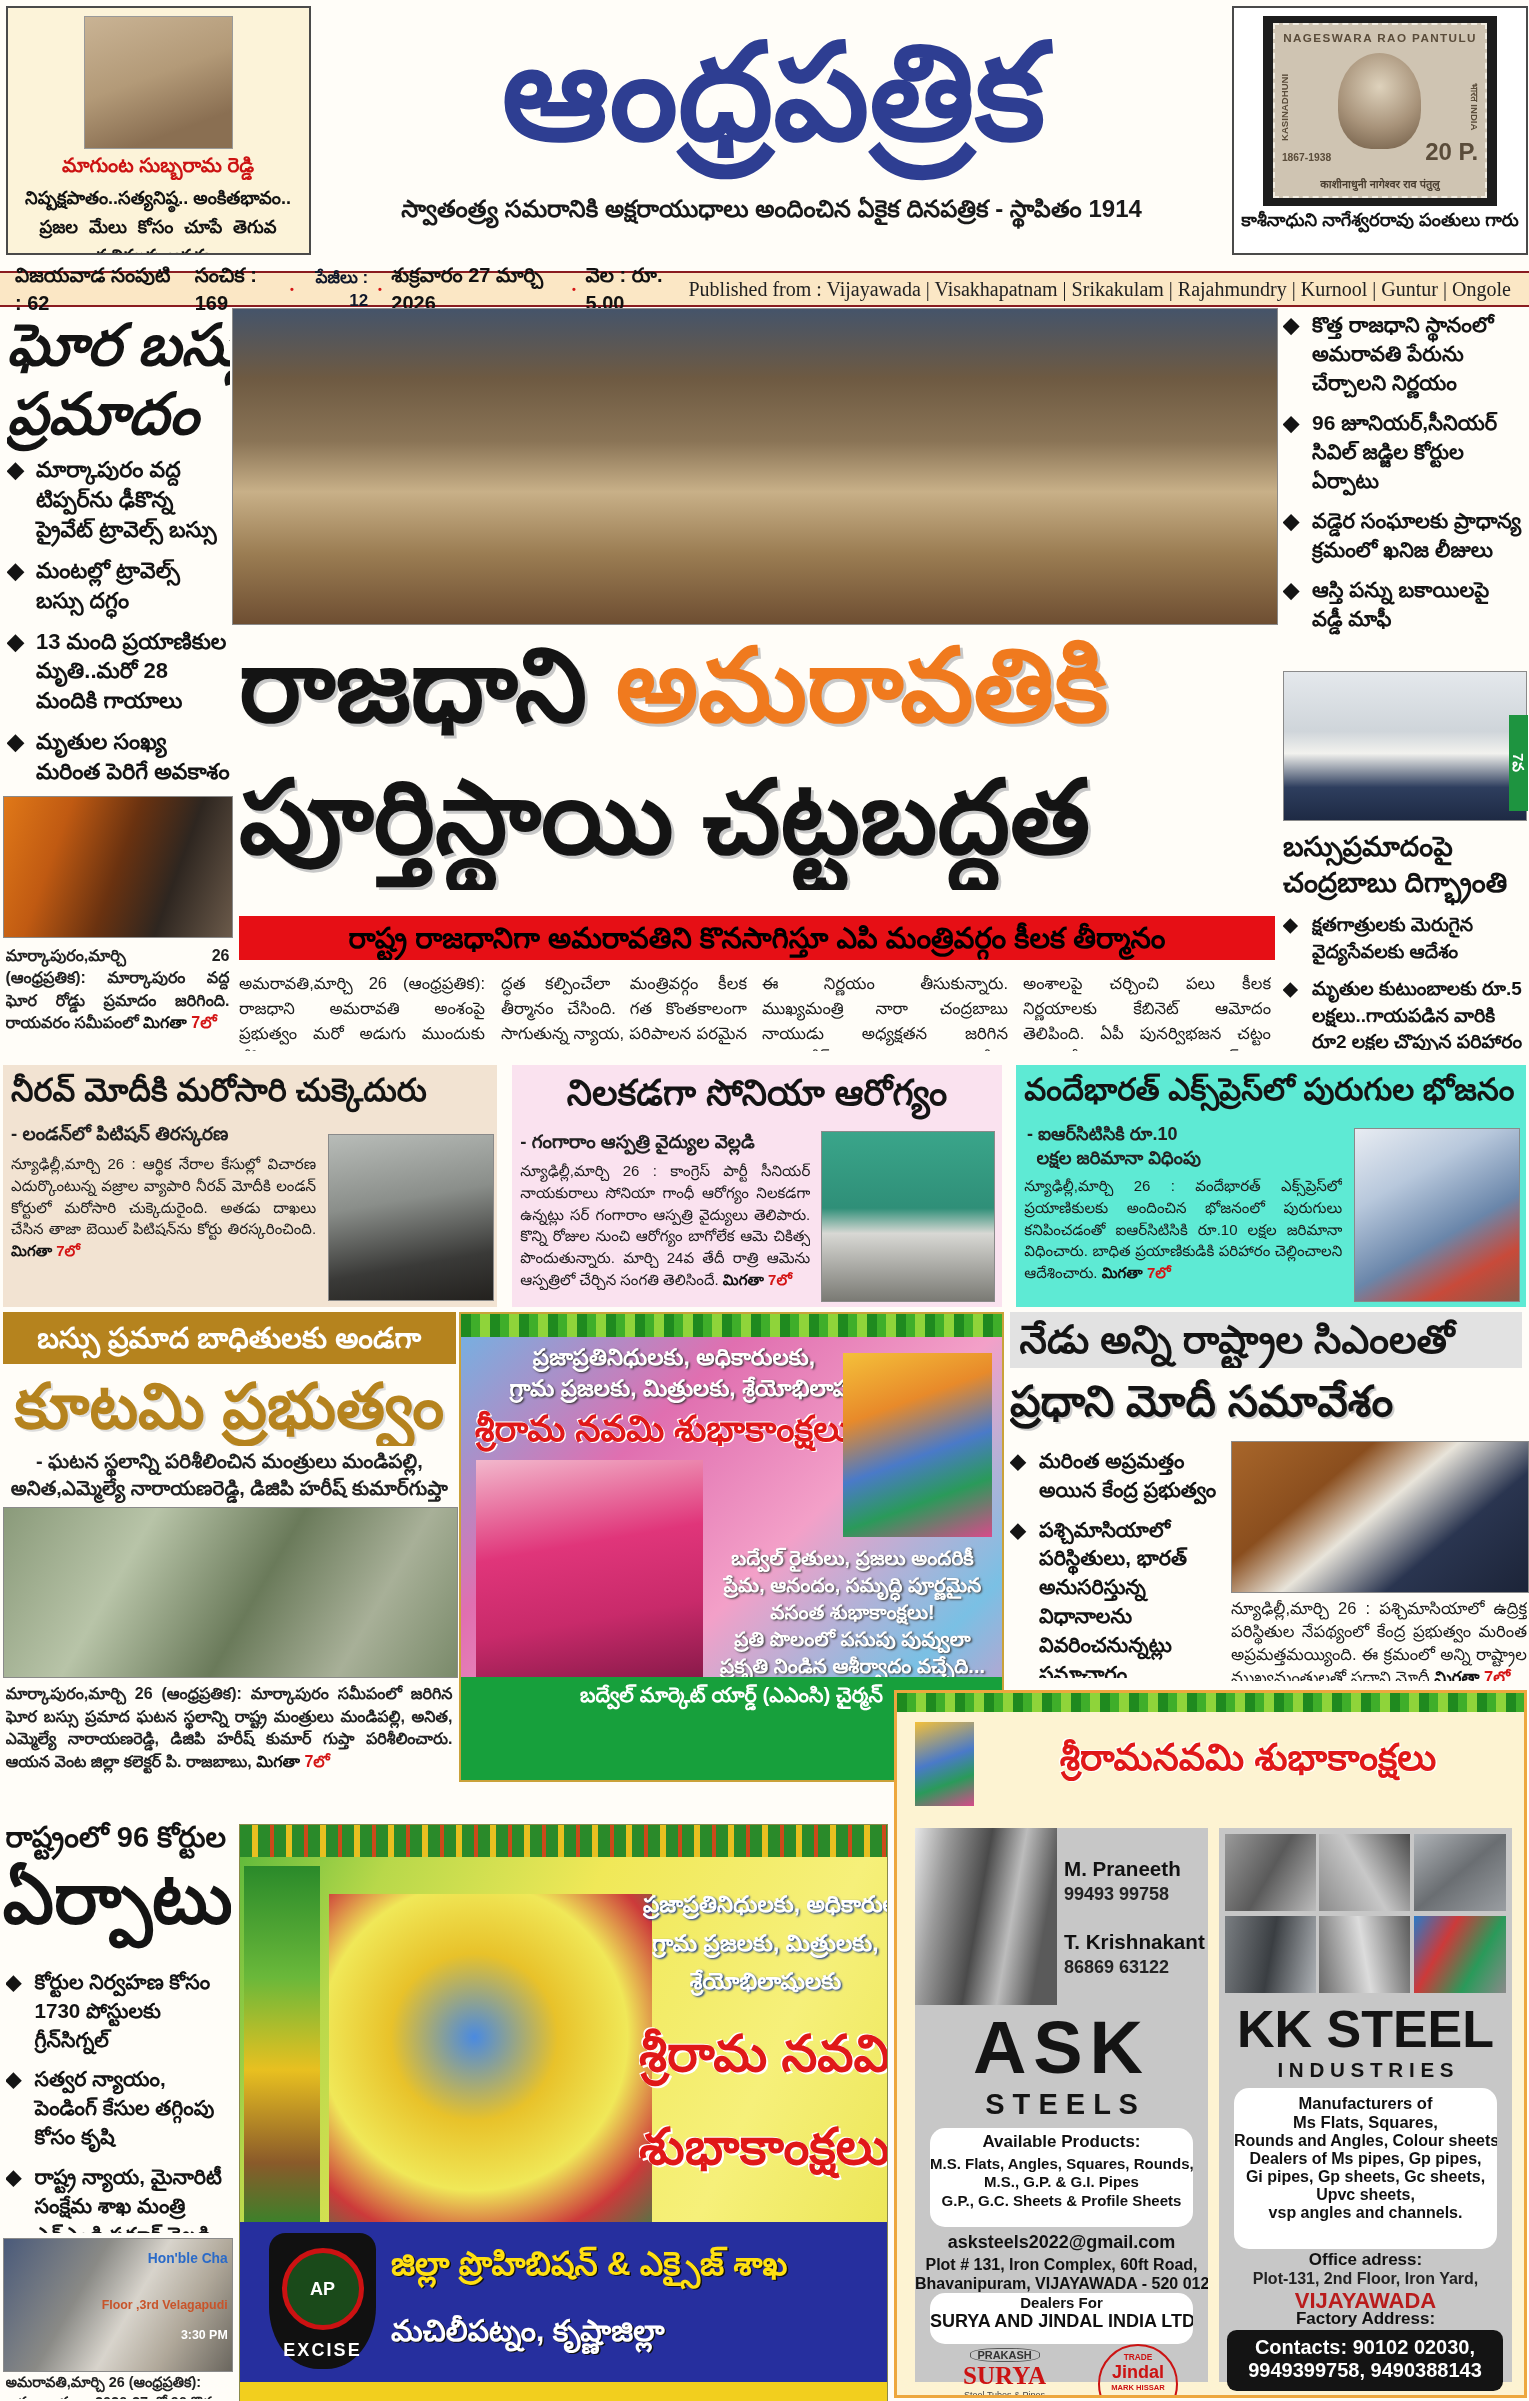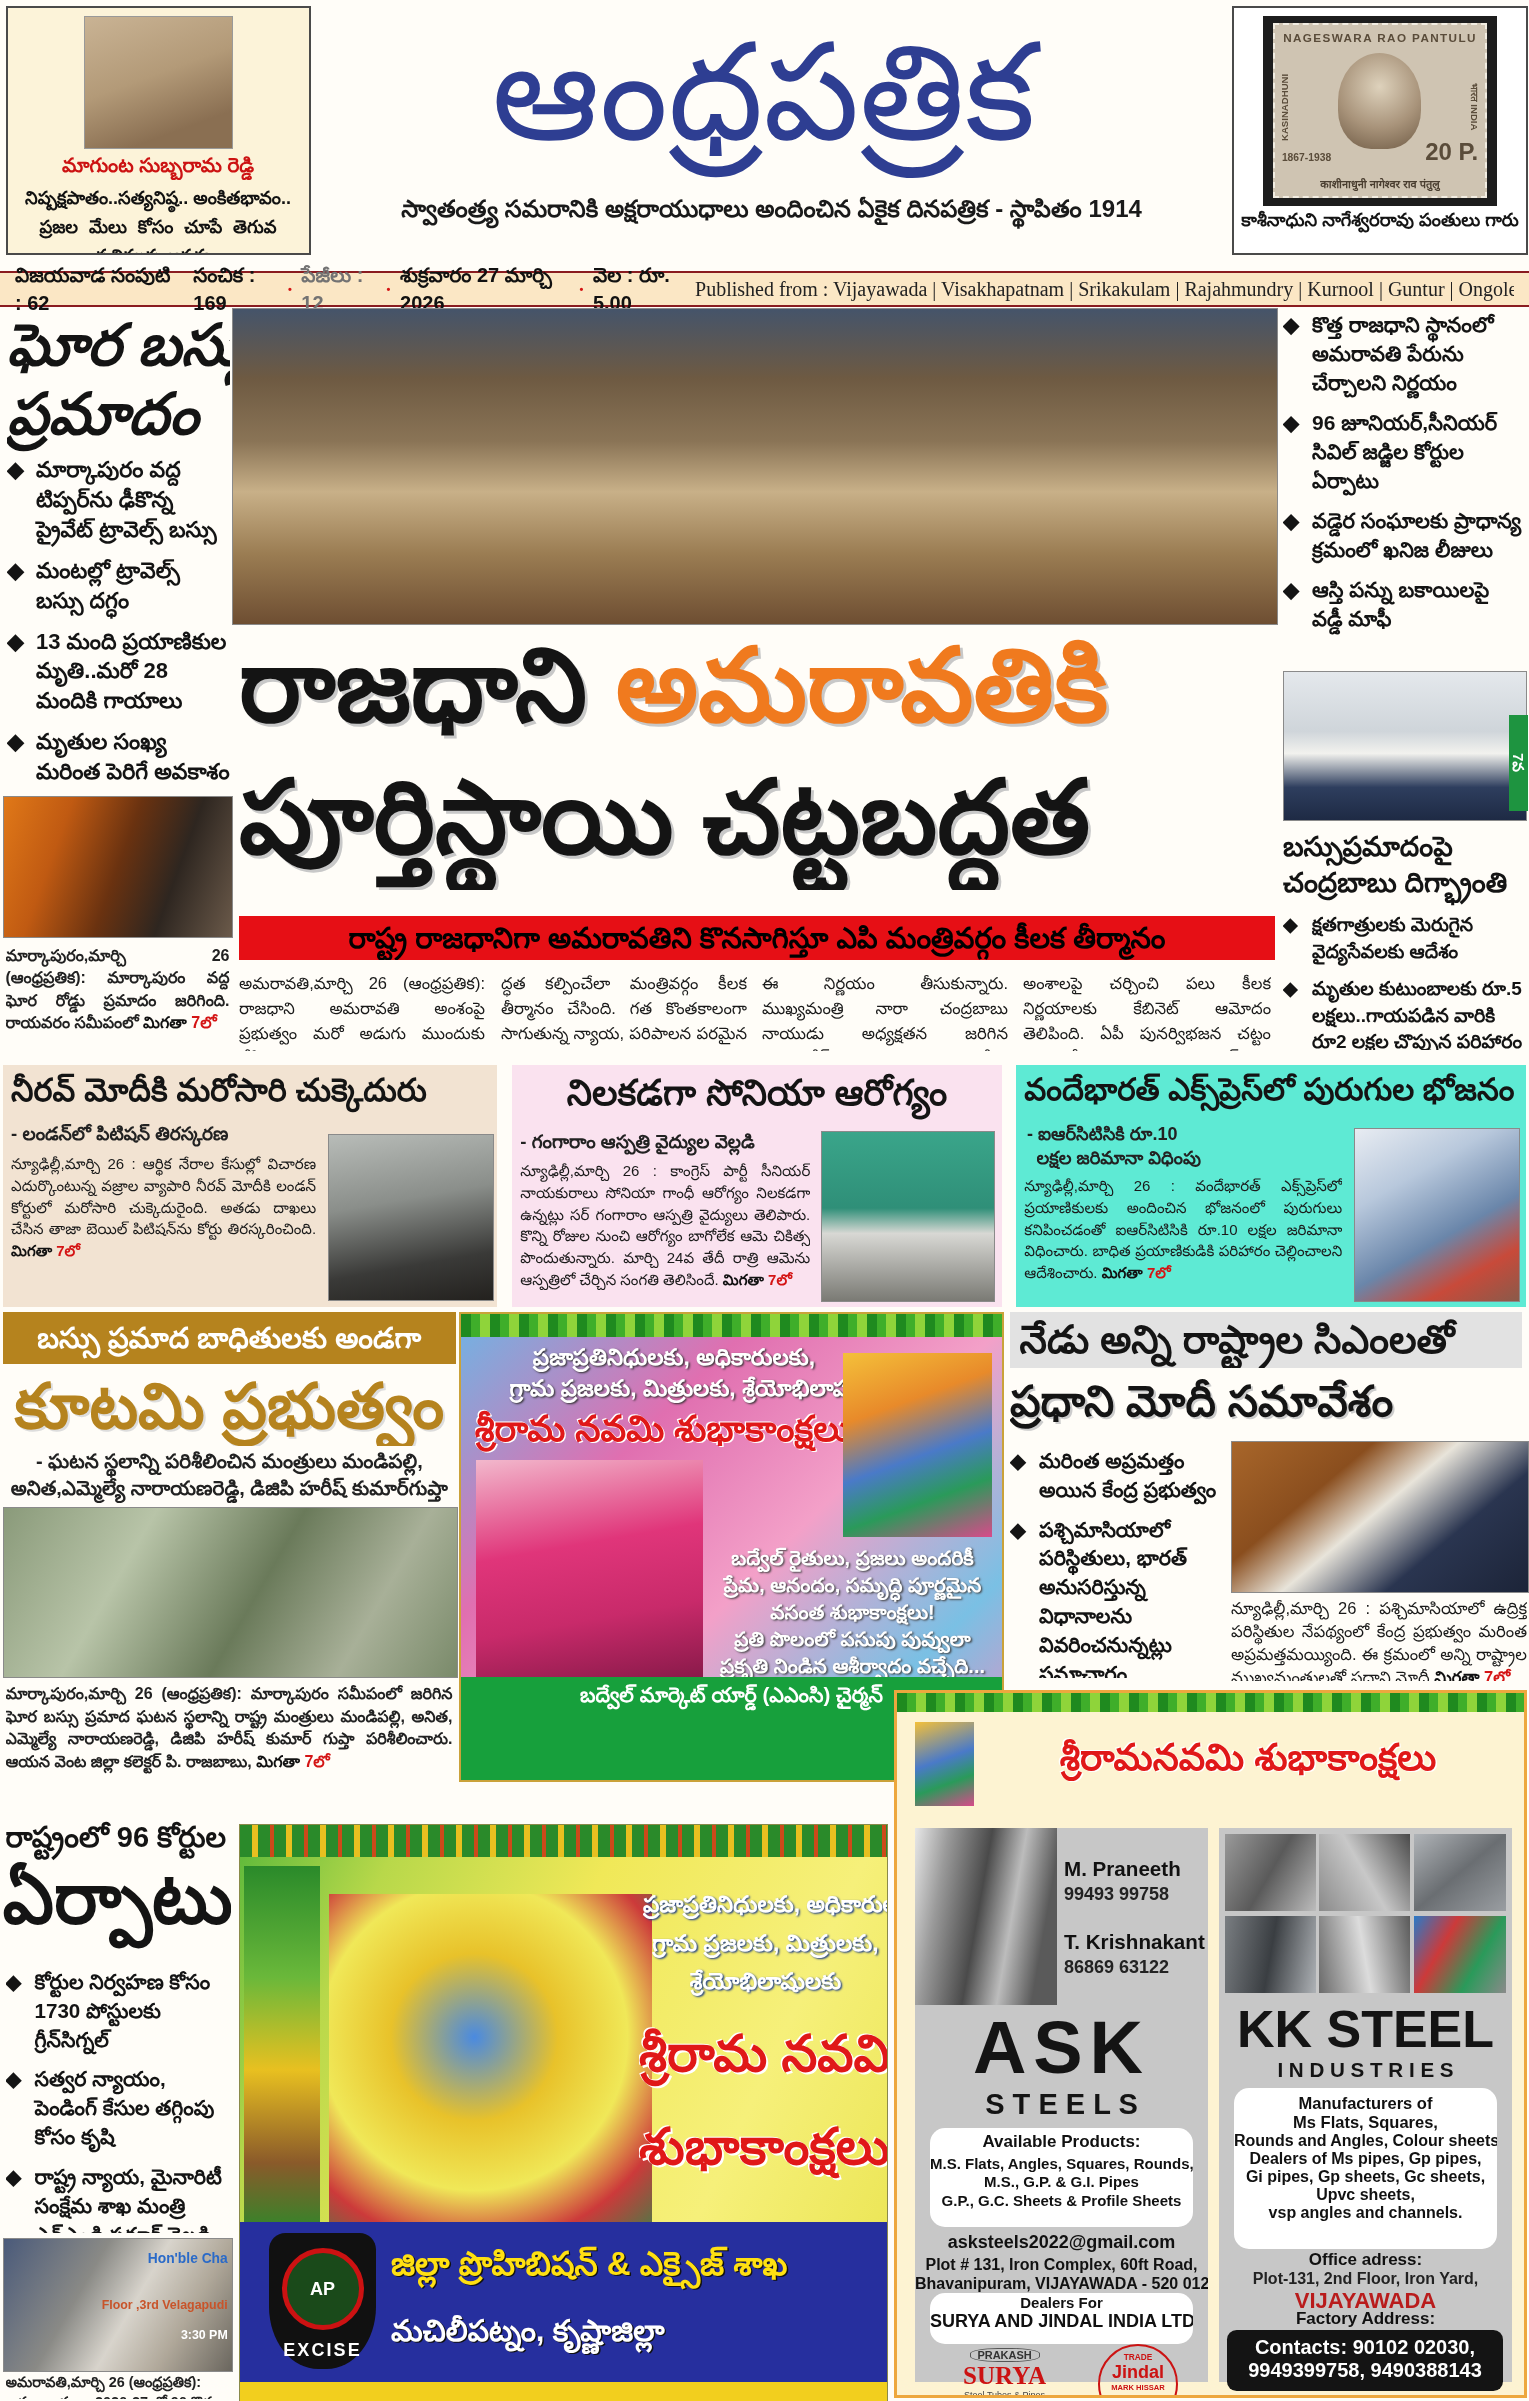--- a/index.html
+++ b/index.html
@@ -30,21 +30,21 @@
 <div class="page">
 
   <div class="abs clip" style="left:5.5px;top:5.5px;width:301px;height:245px;background:#fcf3d9;border:2.1px solid #4a4a4a;text-align:center;">
     <div style="margin:8.3px auto 5.5px;width:147px;height:131px;background:linear-gradient(160deg,#c9b394 0%,#b39a78 45%,#8a6f52 80%);border:0.7px solid #999;"></div>
     <div class="b" style="color:#cc1212;font-size:20px;">మాగుంట సుబ్బరామ రెడ్డి</div>
     <div class="b" style="color:#111;font-size:18px;margin-top:5.5px;">నిష్పక్షపాతం..సత్యనిష్ఠ.. అంకితభావం..</div>
     <div class="b" style="color:#111;font-size:18px;margin-top:4.1px;font-family:Liberation Mono, monospace;">ప్రజల మేలు కోసం చూపే తెగువ</div>
     <div class="b" style="color:#111;font-size:18px;margin-top:4.1px;">పత్రికలకు ఆవశ్యం</div>
   </div>
 
-  <div class="abs ctr nowrap clip" style="left:306px;top:2.8px;width:915px;height:183px;font-size:135px;font-weight:400;color:#2e3e92;line-height:179px;">ఆంధ్రపత్రిక</div>
+  <div class="abs ctr nowrap clip" style="left:316px;top:2.8px;width:915px;height:183px;font-size:135px;font-weight:700;color:#2e3e92;line-height:179px;">ఆంధ్రపత్రిక</div>
 
   <div class="abs ctr b nowrap clip" style="left:314px;top:195px;width:915px;height:37px;font-size:24px;color:#1a1a1a;">స్వాతంత్ర్య సమరానికి అక్షరాయుధాలు అందించిన ఏకైక దినపత్రిక - స్థాపితం 1914</div>
 
   <div class="abs clip" style="left:1232px;top:5.5px;width:292px;height:245px;background:#fff;border:2.1px solid #4a4a4a;text-align:center;">
     <div style="margin:8.3px auto 4.1px;width:234px;height:190px;background:#1d1d1d;display:flex;align-items:center;justify-content:center;">
       <div style="position:relative;width:210px;height:171px;background:#cfc4b2;border:2.8px dashed #f2ede2;">
         <div class="b nowrap clip" style="position:absolute;left:0;top:5.5px;width:100%;font-size:11.7px;letter-spacing:1.4px;color:#5a4c3a;">NAGESWARA RAO PANTULU</div>
         <div class="b vert" style="position:absolute;left:4.1px;top:23.4px;height:117px;font-size:9.6px;color:#5a4c3a;transform:rotate(180deg);">KASINADHUNI</div>
         <div class="b vert clip" style="position:absolute;right:4.1px;top:23.4px;height:117px;font-size:9.6px;color:#5a4c3a;">भारत INDIA</div>
         <div style="position:absolute;left:63px;top:27.5px;width:83px;height:96px;border-radius:50% 50% 40% 40%;background:radial-gradient(circle at 50% 35%,#ded2bc 0%,#a8937a 55%,#6e5a44 100%);"></div>
@@ -54,21 +54,21 @@
       </div>
     </div>
     <div class="b nowrap clip" style="font-size:18px;color:#141414;">కాశీనాధుని నాగేశ్వరరావు పంతులు గారు</div>
   </div>
 
   <div class="abs" style="left:0;top:271px;width:1529px;height:36px;background:#fbe7c5;border-top:2.8px solid #8a1c20;border-bottom:2.8px solid #8a1c20;box-sizing:border-box;display:flex;align-items:center;padding:0 15px;">
     <span class="b" style="font-size:20px;color:#111;">విజయవాడ సంపుటి : 62</span>
     <span style="width:16.5px;"></span>
     <span class="b" style="font-size:20px;color:#111;">సంచిక : 169</span>
     <span class="dl-sep"></span>
-    <span class="b" style="font-size:20px;color:#737373;">పేజీలు : 12</span>
+    <span class="b" style="font-size:17px;color:#0f172a;text-align:right;">పేజీలు : 12</span>
     <span class="dl-sep"></span>
     <span class="b" style="font-size:20px;color:#111;">శుక్రవారం 27 మార్చి 2026</span>
     <span class="dl-sep"></span>
     <span class="b" style="font-size:20px;color:#111;">వెల : రూ. 5.00</span>
     <span class="nowrap clip" style="margin-left:auto;font-family:'Liberation Serif',serif;font-size:20px;color:#222;">Published from :  Vijayawada | Visakhapatnam | Srikakulam | Rajahmundry | Kurnool | Guntur | Ongole | Nellore | Tirupati</span>
   </div>
 
   <div class="abs nowrap clip blk9" style="left:6.9px;top:311px;width:223px;font-size:58px;font-style:italic;">ఘోర బస్సు</div>
   <div class="abs nowrap clip blk9" style="left:6.9px;top:380px;width:223px;font-size:58px;font-style:italic;">ప్రమాదం</div>
 

